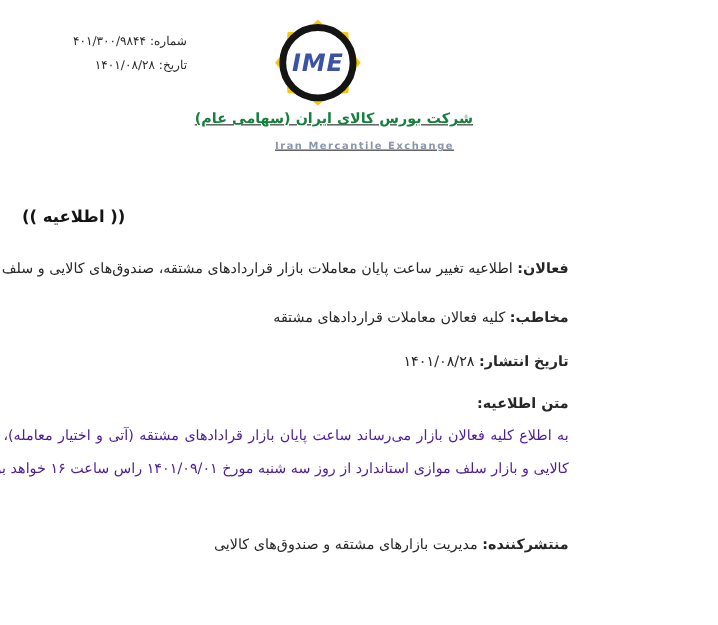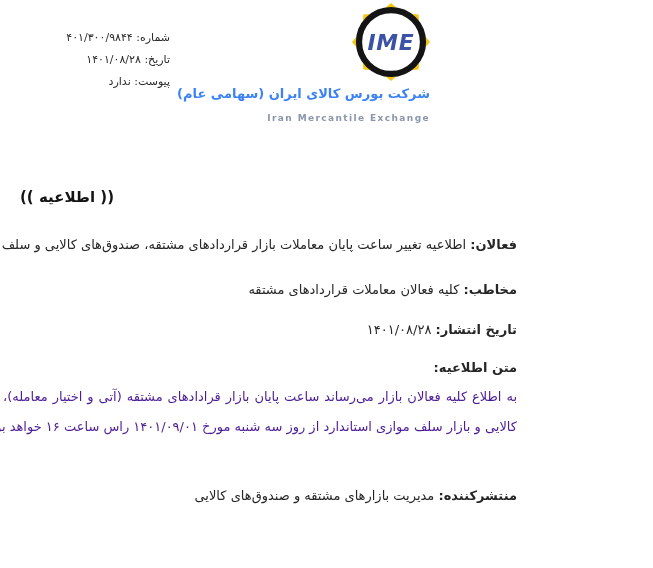--- a/index.html
+++ b/index.html
@@ -7,21 +7,21 @@
     position:relative; width:532px; height:568px; background:#ffffff;
     font-family:"DejaVu Sans", sans-serif; color:#262626; overflow:hidden;
   }
   
   .meta {
     position:absolute; top:27px; left:0; width:170px;
     direction:rtl; text-align:right; font-size:11px; line-height:22px; color:#2a2a2a;
   }
   .meta-line { white-space:nowrap; }
   
-  .logo-wrap { position:absolute; top:3px; left:250px; width:180px; text-align:right; }
+  .logo-wrap { position:absolute; top:18px; left:250px; width:180px; text-align:left;text-decoration:underline; }
   .logo-svg { display:inline-block; }
   .company-fa {
     direction:rtl; font-size:13px; font-weight:bold; margin-top:1px; white-space:nowrap;
   }
   .company-en {
     font-size:9px; font-weight:bold; letter-spacing:1.4px; margin-top:12px; white-space:nowrap;
   }
   
   .title {
     position:absolute; top:188px; left:20px; width:633px; text-align:left;
@@ -51,33 +51,29 @@
 
   <div class="meta">
     <div class="meta-line">
       <span class="lbl-meta">شماره:</span>
       <span>۴۰۱/۳۰۰/۹۸۴۴</span>
     </div>
     <div class="meta-line">
       <span class="lbl-meta">تاریخ:</span>
       <span>۱۴۰۱/۰۸/۲۸</span>
     </div>
-    <div class="meta-line">
-      <span class="lbl-meta">پیوست:</span>
-      <span>ندارد</span>
-    </div>
   </div>
 
   <div class="logo-wrap">
     <svg class="logo-svg" width="78" height="78" viewBox="0 0 100 100">
       <polygon points="50,0 65.3,13 85.4,14.6 87,34.7 100,50 87,65.3 85.4,85.4 65.3,87 50,100 34.7,87 14.6,85.4 13,65.3 0,50 13,34.7 14.6,14.6 34.7,13" fill="#f3c613"></polygon>
       <circle cx="50" cy="50" r="41" fill="#ffffff" stroke-width="8" stroke="#141414"></circle>
       <text x="50" y="60" text-anchor="middle" font-family="DejaVu Sans, sans-serif" font-size="28" font-weight="bold" font-style="italic" letter-spacing="1" fill="#3c52a4">IME</text>
     </svg>
-    <div class="company-fa" style="color:#3b82f6;">شرکت بورس کالای ایران (سهامی عام)</div>
+    <div class="company-fa" style="color:#15803d;">شرکت بورس کالای ایران (سهامی عام)</div>
     <div class="company-en" style="color:#8b95ac;">Iran Mercantile Exchange</div>
   </div>
 
   <div class="title">(( اطلاعیه ))</div>
 
   <div class="sec sec-subject">
     <span class="lbl">فعالان:</span>
     <span>اطلاعیه تغییر ساعت پایان معاملات بازار قراردادهای مشتقه، صندوق‌های کالایی و سلف موازی استاندارد</span>
   </div>
 

